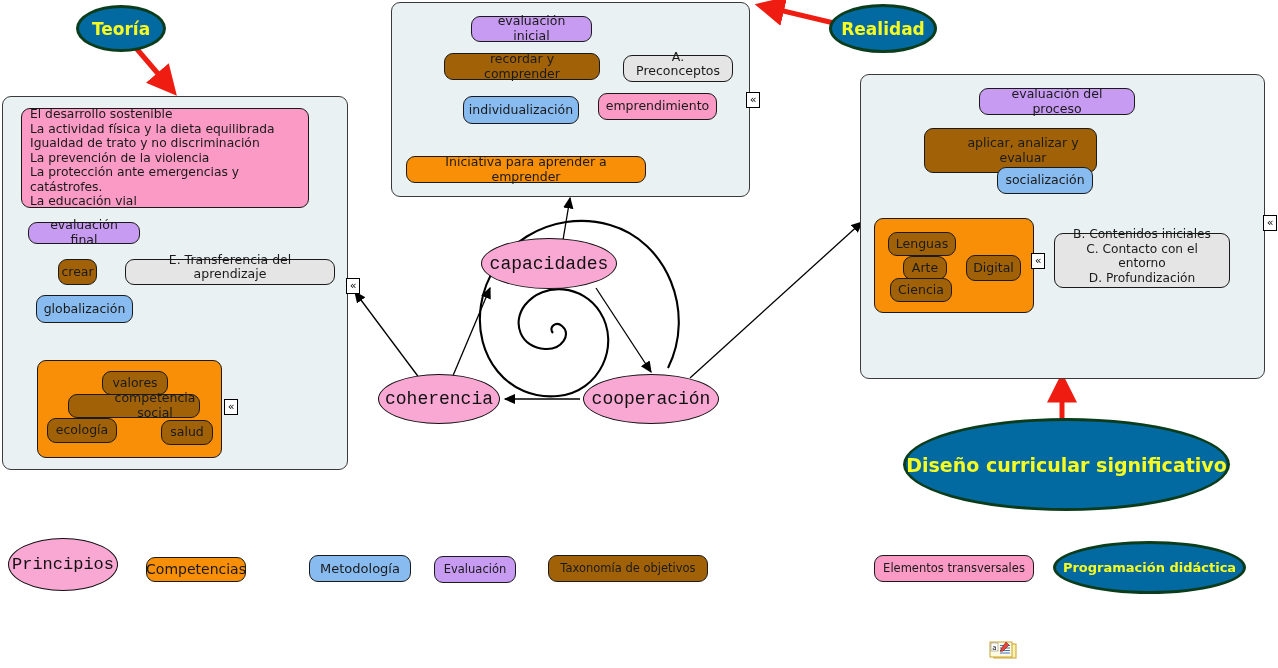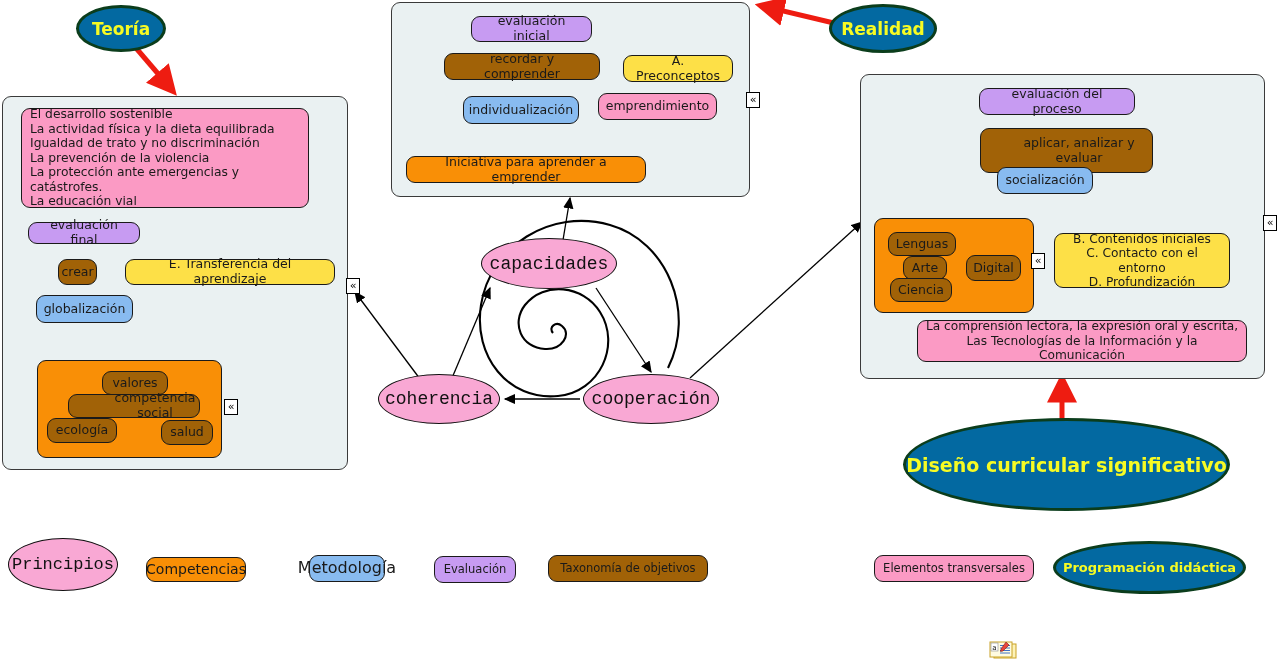--- a/index.html
+++ b/index.html
@@ -35,21 +35,21 @@
     text-align:center;
     color:#1a1a1a;
     line-height:1.18;
     white-space:pre-line;
     padding:2px 6px;
     font-size:12.5px;
   }
   .n-pink   {background:#fb9ac4;}
   .n-purple {background:#c79bf2;}
   .n-white  {background:#a16207;}
-  .n-yellow {background:#fde047;}
+  .n-yellow {background:#e5e5e5;align-items:flex-end;}
   .n-blue   {background:#88bbf0;}
   .n-orange {background:#f98f06;}
 
   .txtleft{justify-content:flex-start;text-align:left;}
 
   
   .ell{
     position:absolute;
     box-sizing:border-box;
     border-radius:50%;
@@ -212,21 +212,21 @@
   <div class="node n-orange" style="left:406px;top:156px;width:240px;height:27px;">
     <span>Iniciativa para aprender a emprender</span>
   </div>
 
   <div class="panel" style="left:860px;top:74px;width:405px;height:305px;"></div>
 
   <div class="node n-purple" style="left:979px;top:88px;width:156px;height:27px;">
     <span>evaluación del proceso</span>
   </div>
 
-  <div class="node n-white" style="left:980px;top:128px;width:173px;height:45px;padding-left:31px;">
+  <div class="node n-white" style="left:924px;top:128px;width:173px;height:45px;padding-left:31px;">
     <span>aplicar, analizar y evaluar</span>
   </div>
 
   <div class="node n-blue" style="left:997px;top:167px;width:96px;height:27px;">
     <span>socialización</span>
   </div>
 
   <div class="node n-orange" style="left:874px;top:218px;width:160px;height:95px;"></div>
   <div class="node n-white" style="left:888px;top:232px;width:68px;height:24px;">
     <span>Lenguas</span>
@@ -240,24 +240,20 @@
   <div class="node n-white" style="left:966px;top:255px;width:55px;height:26px;">
     <span>Digital</span>
   </div>
 
   <div class="node n-yellow" style="left:1054px;top:233px;width:176px;height:55px;font-size:12.2px;">
     <span>B. Contenidos iniciales
 C. Contacto con el entorno
 D. Profundización</span>
   </div>
 
-  <div class="node n-pink" style="left:917px;top:320px;width:330px;height:42px;font-size:12.2px;">
-    <span>La comprensión lectora, la expresión oral y escrita,
-Las Tecnologías de la Información y la Comunicación</span>
-  </div>
 
   <div class="ell ell-green" style="left:481px;top:238px;width:136px;height:51px;font-size:18px;">
     <span>capacidades</span>
   </div>
 
   <div class="ell ell-green" style="left:378px;top:374px;width:122px;height:50px;font-size:18px;">
     <span>coherencia</span>
   </div>
 
   <div class="ell ell-green" style="left:583px;top:374px;width:136px;height:50px;font-size:18px;">
@@ -271,21 +267,21 @@
   <div class="marker" style="left:1263px;top:215px;">«</div>
 
   <div class="ell ell-green legend-item" style="left:8px;top:538px;width:110px;height:53px;font-size:17px;">
     <span>Principios</span>
   </div>
 
   <div class="node n-orange legend-item" style="left:146px;top:557px;width:100px;height:25px;font-size:14px;">
     <span>Competencias</span>
   </div>
 
-  <div class="node n-blue legend-item" style="left:309px;top:555px;width:76px;height:27px;font-size:16px;">
+  <div class="node n-blue legend-item" style="left:309px;top:555px;width:102px;height:27px;font-size:13px;">
     <span>Metodología</span>
   </div>
 
   <div class="node n-purple legend-item" style="left:434px;top:556px;width:82px;height:27px;font-size:11.5px;">
     <span>Evaluación</span>
   </div>
 
   <div class="node n-white legend-item" style="left:548px;top:555px;width:160px;height:27px;font-size:11.5px;">
     <span>Taxonomía de objetivos</span>
   </div>

